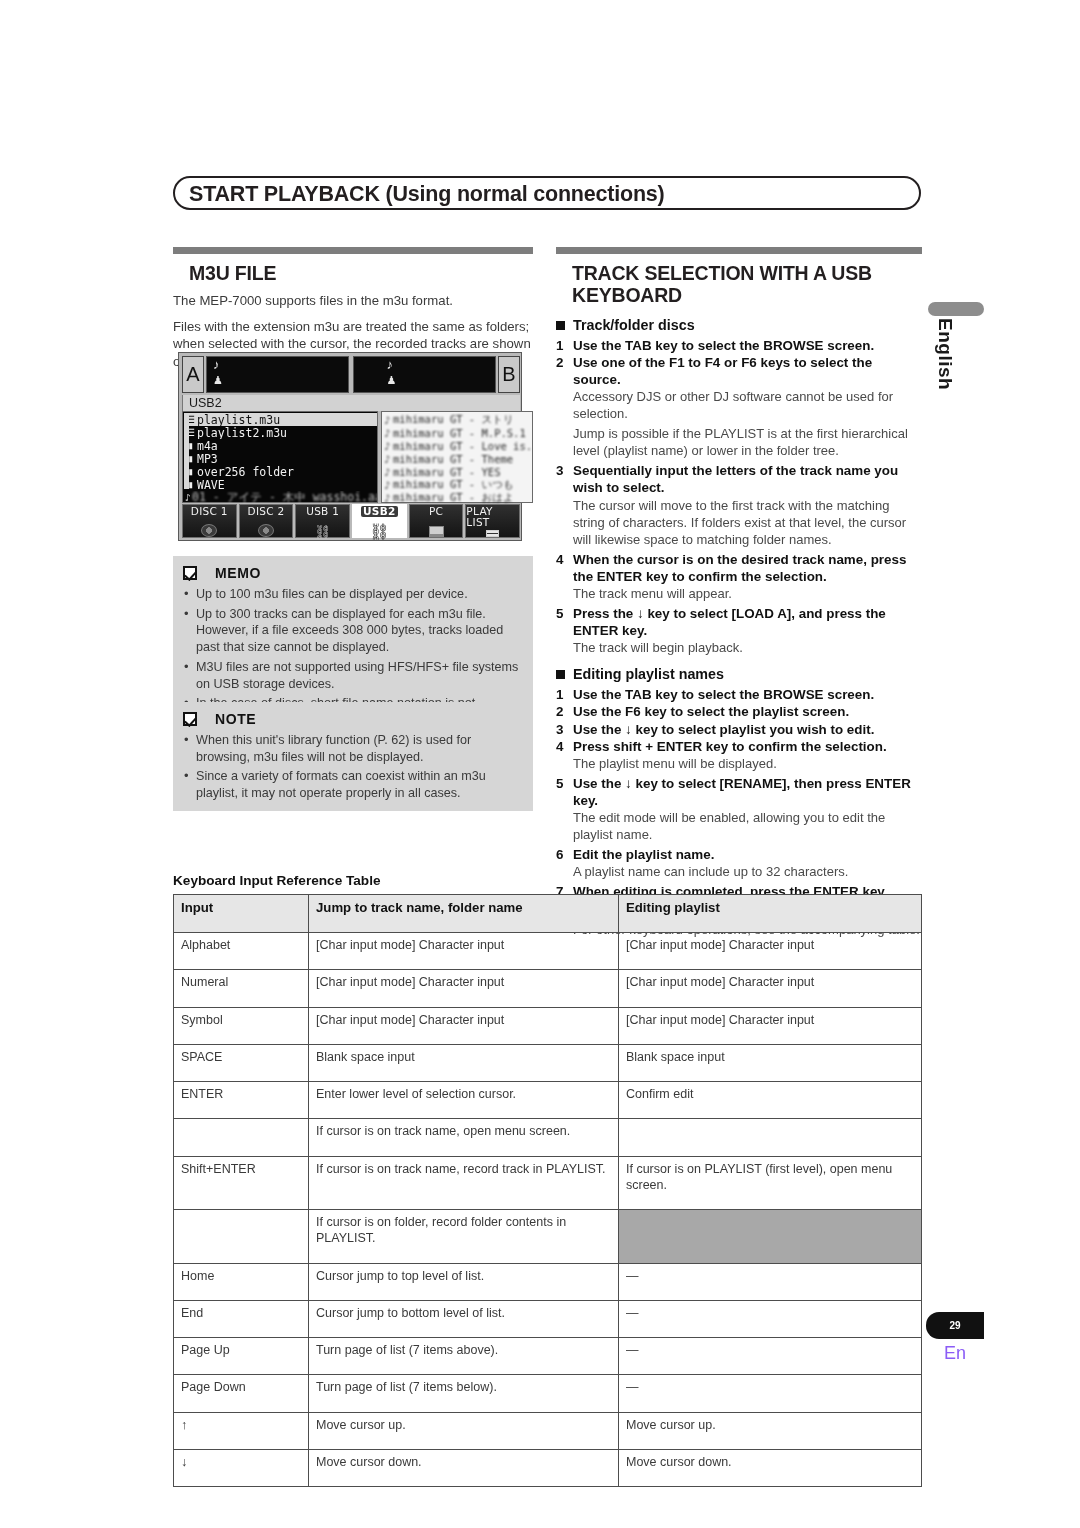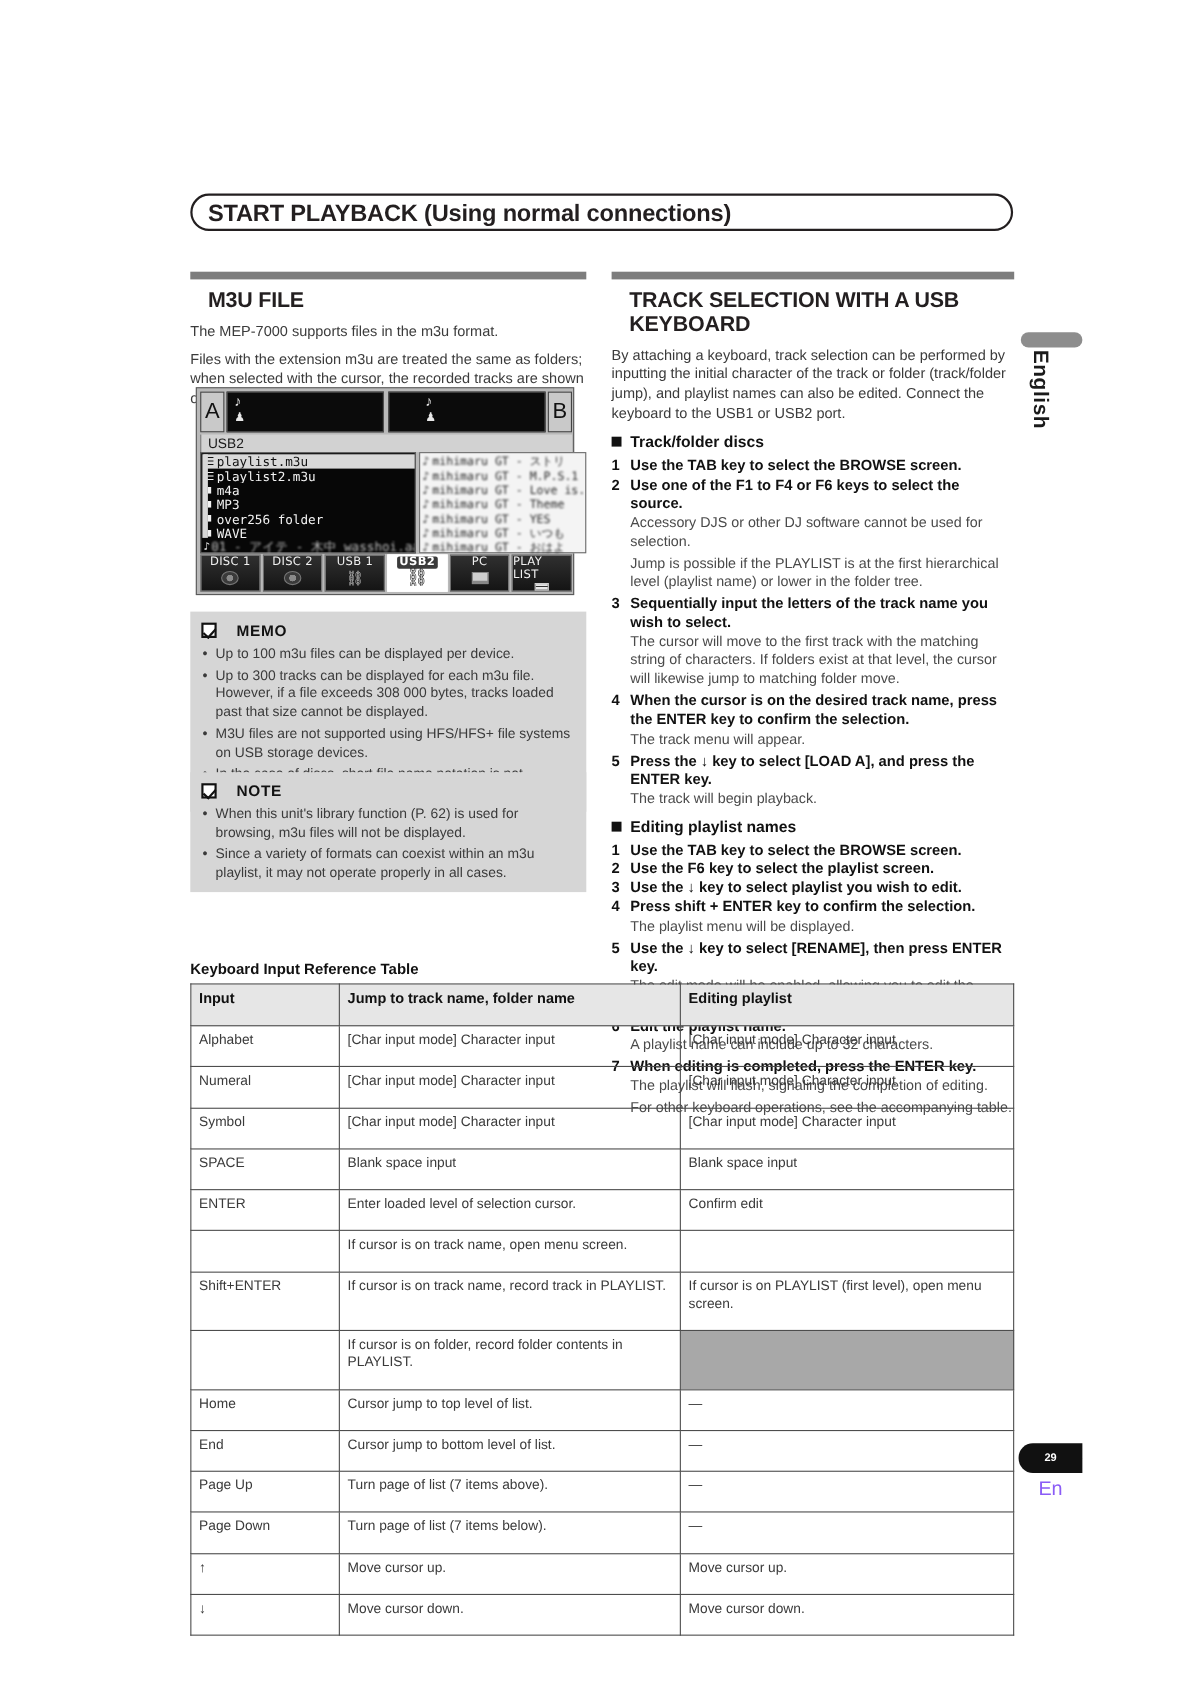--- a/index.html
+++ b/index.html
@@ -238,21 +238,21 @@
   }
   .dev-tab {
     flex: 1;
     background: linear-gradient(#303030, #141414);
     border: 1px solid #6e6e6e;
     box-sizing: border-box;
     position: relative;
     display: flex;
     flex-direction: column;
     align-items: center;
-    justify-content: flex-start;
+    justify-content: space-between;
     padding-top: 1px;
   }
   .dev-tab .tlab {
     color: #f0f0f0;
     font-size: 10.5px;
     font-family: "DejaVu Sans", sans-serif;
     letter-spacing: 0.3px;
     line-height: 11px;
   }
   .dev-tab.active {
@@ -603,42 +603,41 @@
     </div>
     <ul>
         <li>When this unit's library function (P. 62) is used for browsing, m3u files will not be displayed.</li>
         <li>Since a variety of formats can coexist within an m3u playlist, it may not operate properly in all cases.</li>
       </ul>
   </div>
 
   <div class="col-right">
     <div class="rule"></div>
     <h2 class="sect">TRACK SELECTION WITH A USB KEYBOARD</h2>
-    <p class="body">By attaching a keyboard, track selection can be performed by inputting the initial character of the track or folder (track/folder jump), and playlist names can also be edited. Connect the keyboard to the USB1 or USB2 port.</p>
 
     <div class="sub-head">
       <span class="sq"></span>
       <span>Track/folder discs</span>
     </div>
     <div id="steps-1">
         <div class="step">
           <div class="num">1</div>
           <div class="txt">Use the TAB key to select the BROWSE screen.</div>
         </div>
         <div class="step">
           <div class="num">2</div>
           <div class="txt">Use one of the F1 to F4 or F6 keys to select the source.</div>
         </div>
         <p class="step-note">Accessory DJS or other DJ software cannot be used for selection.</p>
         <p class="step-note">Jump is possible if the PLAYLIST is at the first hierarchical level (playlist name) or lower in the folder tree.</p>
         <div class="step">
           <div class="num">3</div>
           <div class="txt">Sequentially input the letters of the track name you wish to select.</div>
         </div>
-        <p class="step-note">The cursor will move to the first track with the matching string of characters. If folders exist at that level, the cursor will likewise jump to matching folder move.</p>
+        <p class="step-note">The cursor will move to the first track with the matching string of characters. If folders exist at that level, the cursor will likewise space to matching folder names.</p>
         <div class="step">
           <div class="num">4</div>
           <div class="txt">When the cursor is on the desired track name, press the ENTER key to confirm the selection.</div>
         </div>
         <p class="step-note">The track menu will appear.</p>
         <div class="step">
           <div class="num">5</div>
           <div class="txt">Press the ↓ key to select [LOAD A], and press the ENTER key.</div>
         </div>
         <p class="step-note">The track will begin playback.</p>
@@ -715,21 +714,21 @@
           <td>[Char input mode] Character input</td>
           <td>[Char input mode] Character input</td>
         </tr>
         <tr>
           <td>SPACE</td>
           <td>Blank space input</td>
           <td>Blank space input</td>
         </tr>
         <tr>
           <td>ENTER</td>
-          <td>Enter loaded level of selection cursor.</td>
+          <td>Enter lower level of selection cursor.</td>
           <td>Confirm edit</td>
         </tr>
         <tr>
           <td></td>
           <td>If cursor is on track name, open menu screen.</td>
           <td></td>
         </tr>
         <tr>
           <td>Shift+ENTER</td>
           <td>If cursor is on track name, record track in PLAYLIST.</td>

